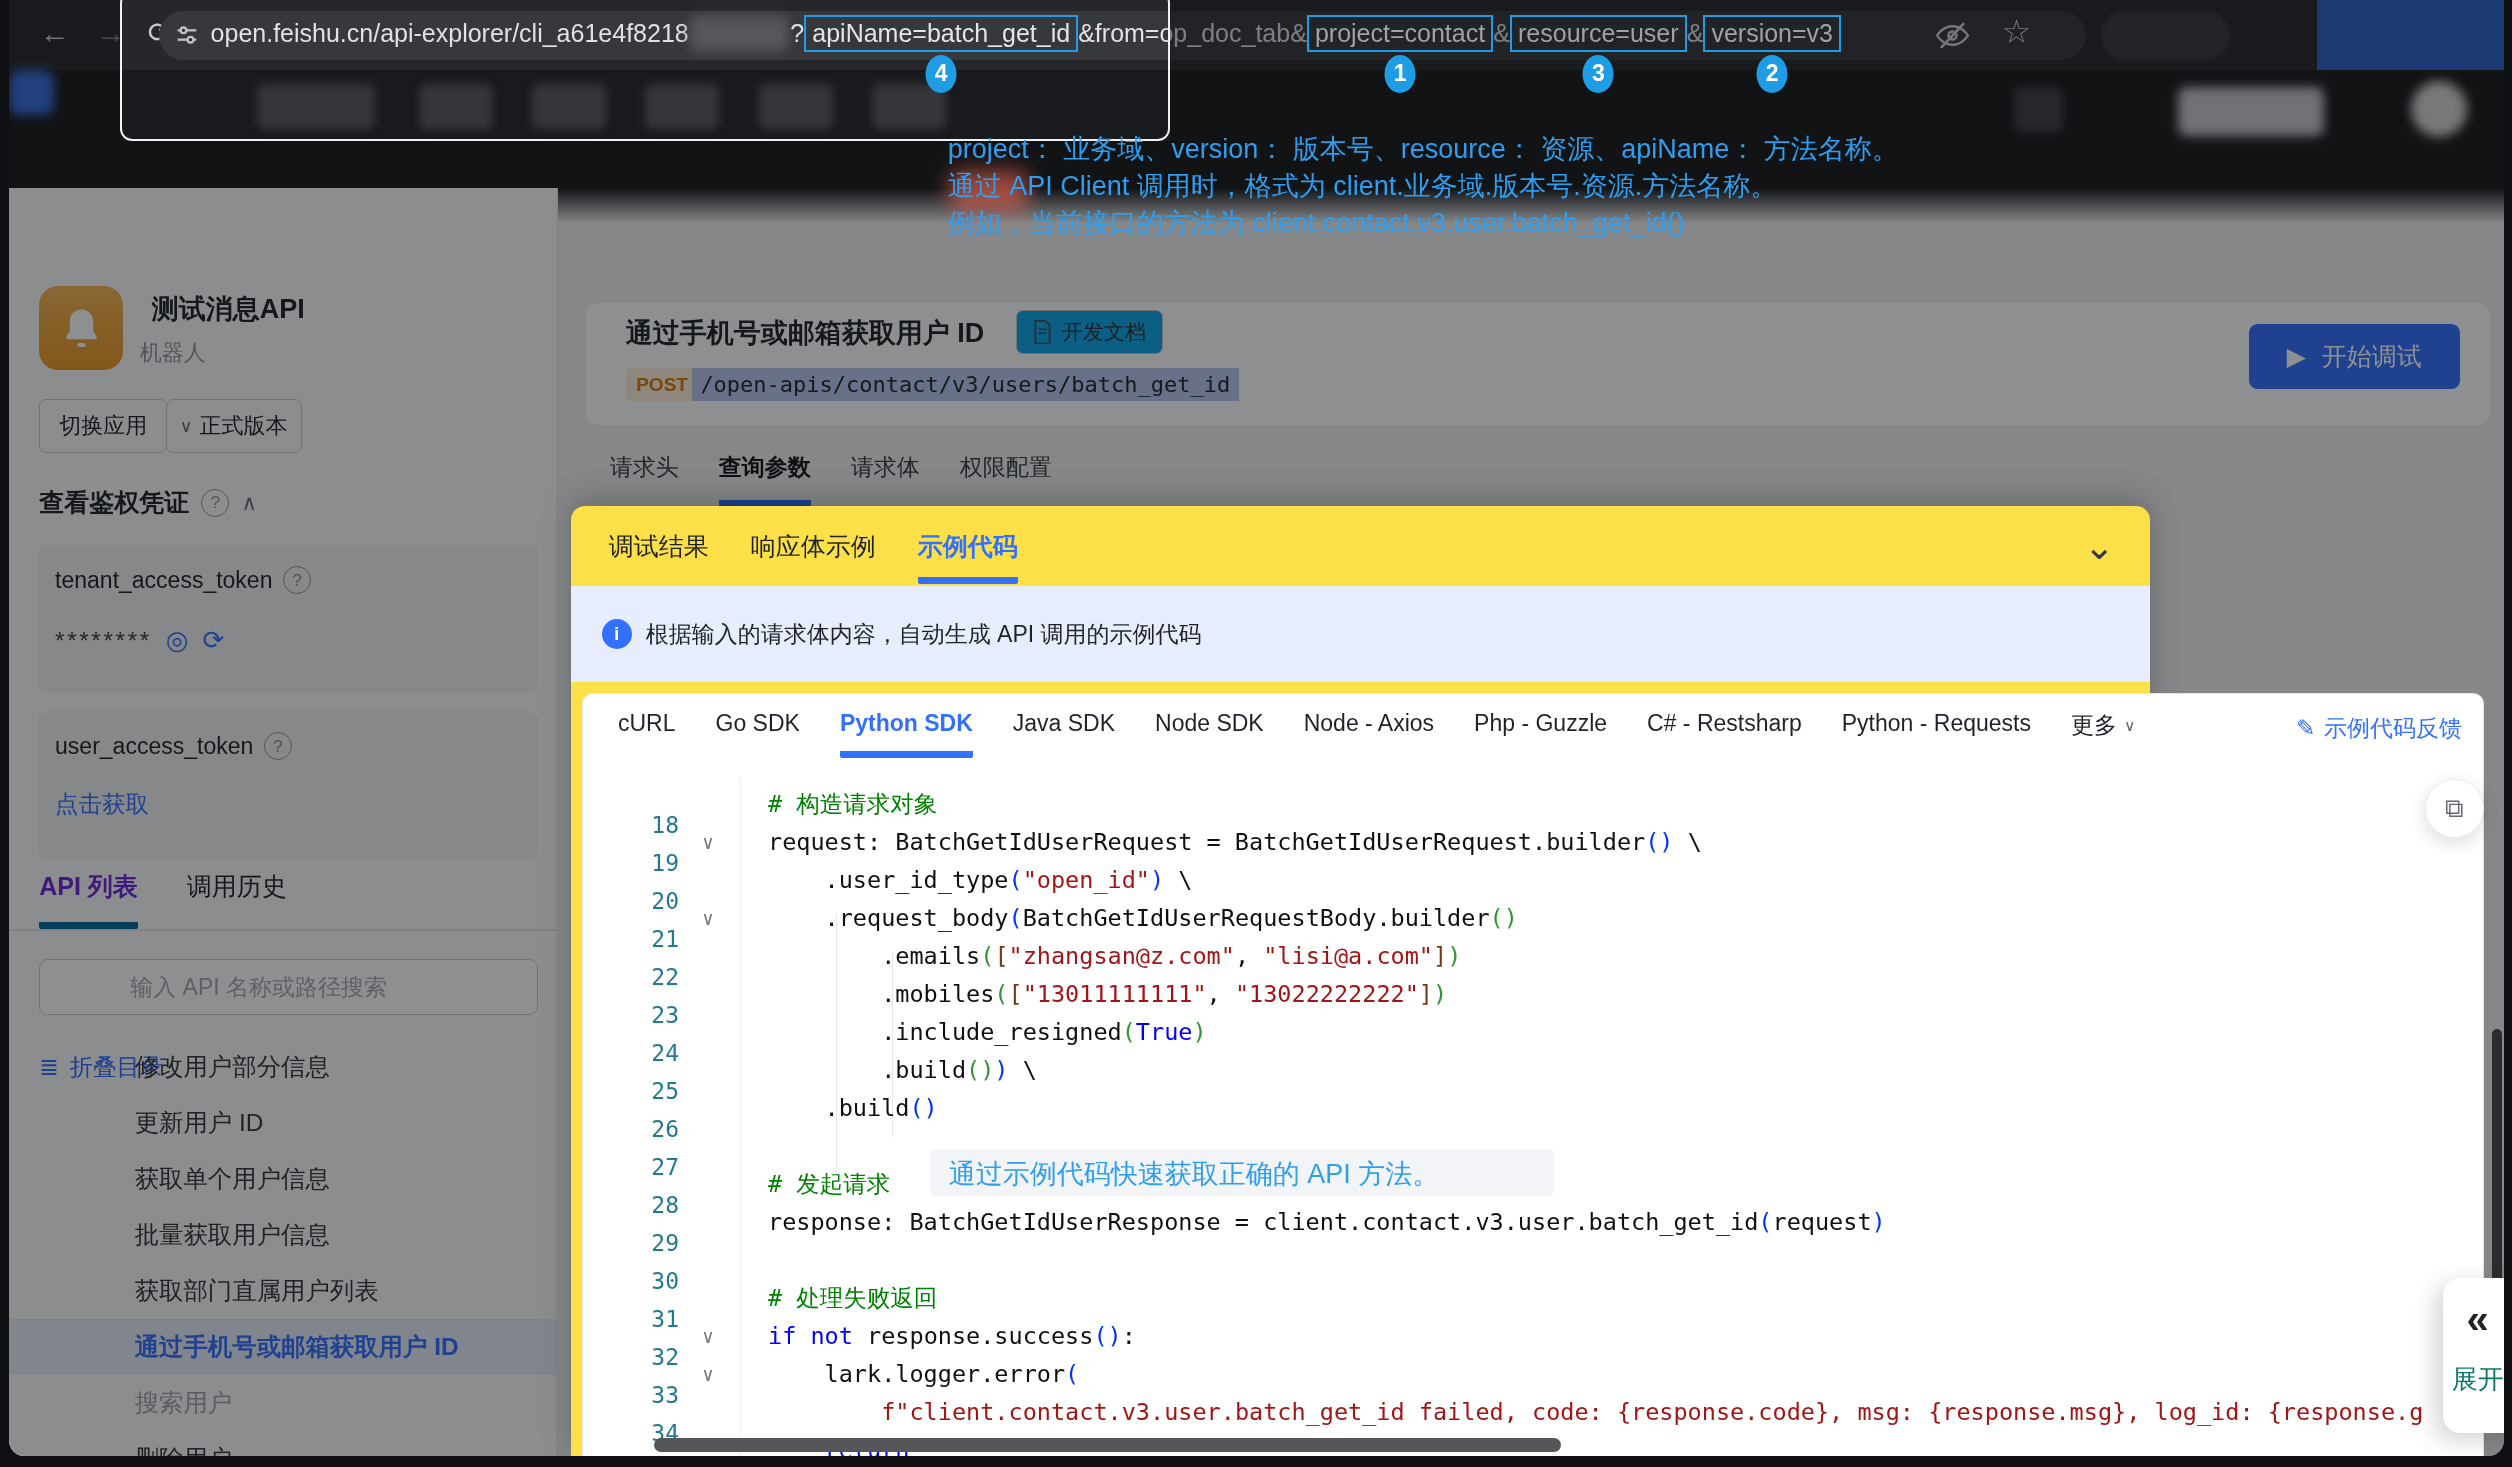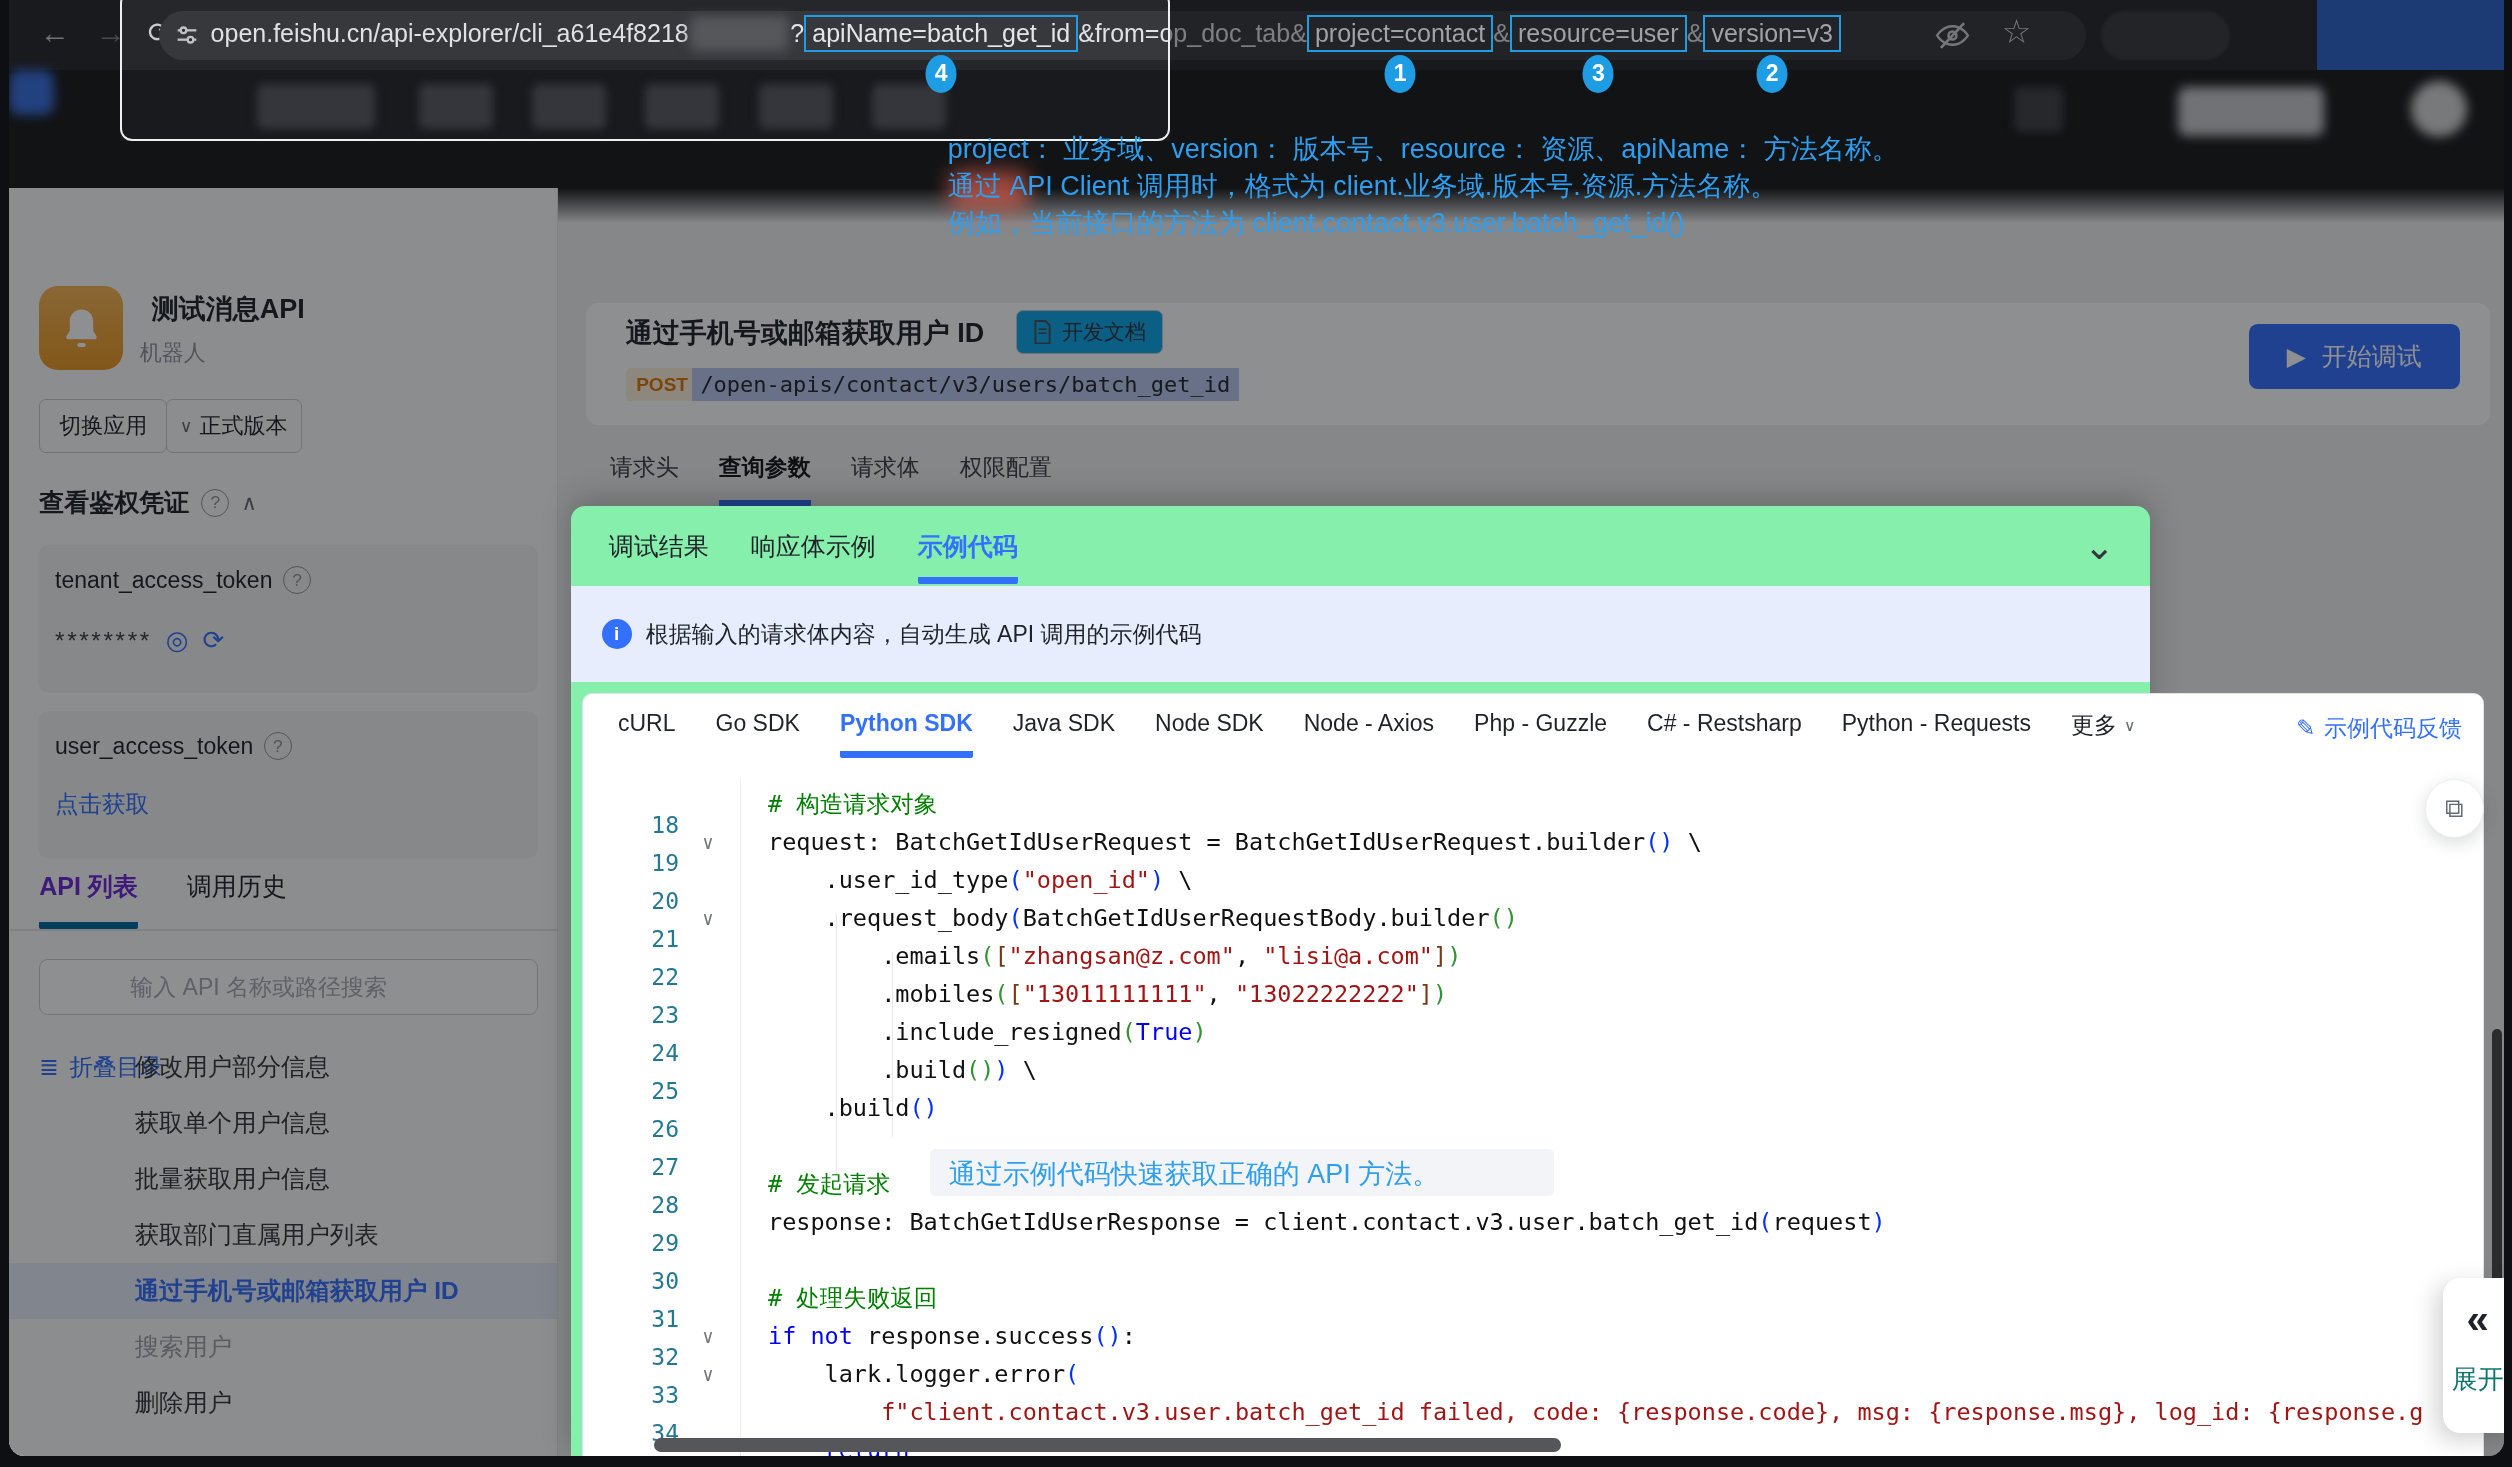--- a/index.html
+++ b/index.html
@@ -92,21 +92,21 @@
   #ovl-left{left:0;top:0;width:111px;height:141px;}
   #ovl-right{left:1161px;top:0;right:0;height:141px;}
   #ovl-bottom{left:0;top:141px;right:0;bottom:0;}
   .cutout{position:absolute;left:111px;top:-8.7px;width:1050px;height:150px;border:2.6px solid #eef0f2;border-radius:12.2px;z-index:45;pointer-events:none;}
   .annot{position:absolute;left:939px;top:131px;z-index:60;font-size:27px;line-height:37px;color:#2e9ff0;font-weight:500;white-space:nowrap;}
   #red-smudge{position:absolute;left:941px;top:171px;width:78px;height:40px;background:#e0614f;border-radius:8.7px;filter:blur(10.5px);opacity:.7;z-index:55;}
   #annot28-bg{position:absolute;left:921px;top:1149px;width:624px;height:47px;background:#f2f4f7;border-radius:5.2px;z-index:58;}
   #annot28{position:absolute;left:940px;top:1156px;z-index:60;font-size:27px;color:#2e9ff0;font-weight:500;white-space:nowrap;}
 
   
-  .panel{position:absolute;left:562px;top:506px;width:1579px;height:950px;background:#86efac;border-radius:14px 14px 0 0;z-index:50;box-shadow:0 -7px 30px rgba(0,0,0,0.22);}
+  .panel{position:absolute;left:562px;top:506px;width:1579px;height:950px;background:#fde047;border-radius:14px 14px 0 0;z-index:50;box-shadow:0 -7px 30px rgba(0,0,0,0.22);}
   .ptabs{position:absolute;left:38px;top:24.4px;display:flex;gap:42px;}
   .ptab{font-size:25px;color:#1f2329;padding-bottom:14px;}
   .ptab.active{color:#3370ff;font-weight:600;border-bottom:7px solid #3370ff;border-radius:0 0 2.6px 2.6px;}
   #panel-chevron{position:absolute;right:35px;top:19px;font-size:37px;color:#33373d;}
   .infobar{position:absolute;left:0;top:80px;width:100%;height:96px;background:#e7edfc;display:flex;align-items:center;padding-left:31px;gap:14px;}
   .info-ic{width:30px;height:30px;border-radius:50%;background:#3370ff;color:#fff;font-size:19px;font-weight:700;display:flex;align-items:center;justify-content:center;font-style:normal;}
   #info-text{font-size:23px;color:#1f2329;}
   .codebox{position:absolute;left:11.3px;top:187px;width:1902px;height:785px;border:1.7px solid #e3e4e6;border-radius:10.5px;background:#fff;overflow:hidden;}
   .langbar{position:absolute;left:35px;top:15.7px;display:flex;gap:40px;align-items:flex-start;}
   .ltab{font-size:23px;color:#1f2329;padding-bottom:14px;display:flex;align-items:center;gap:7px;}
@@ -242,20 +242,21 @@
       </svg>
     <input id="sb-search" placeholder="输入 API 名称或路径搜索" style="">
     <div id="collapse">
         <span>≣</span>
         <span>折叠目录</span>
       </div>
 
     <div class="apilist">
 
     <div class="aitem">修改用户部分信息</div>
+        <div class="aitem">更新用户 ID</div>
         <div class="aitem">获取单个用户信息</div>
         <div class="aitem">批量获取用户信息</div>
         <div class="aitem">获取部门直属用户列表</div>
         <div class="aitem active">通过手机号或邮箱获取用户 ID</div>
         <div class="aitem disabled">搜索用户</div>
         <div class="aitem">删除用户</div>
       </div>
   </div>
 
   <div class="apicard">

